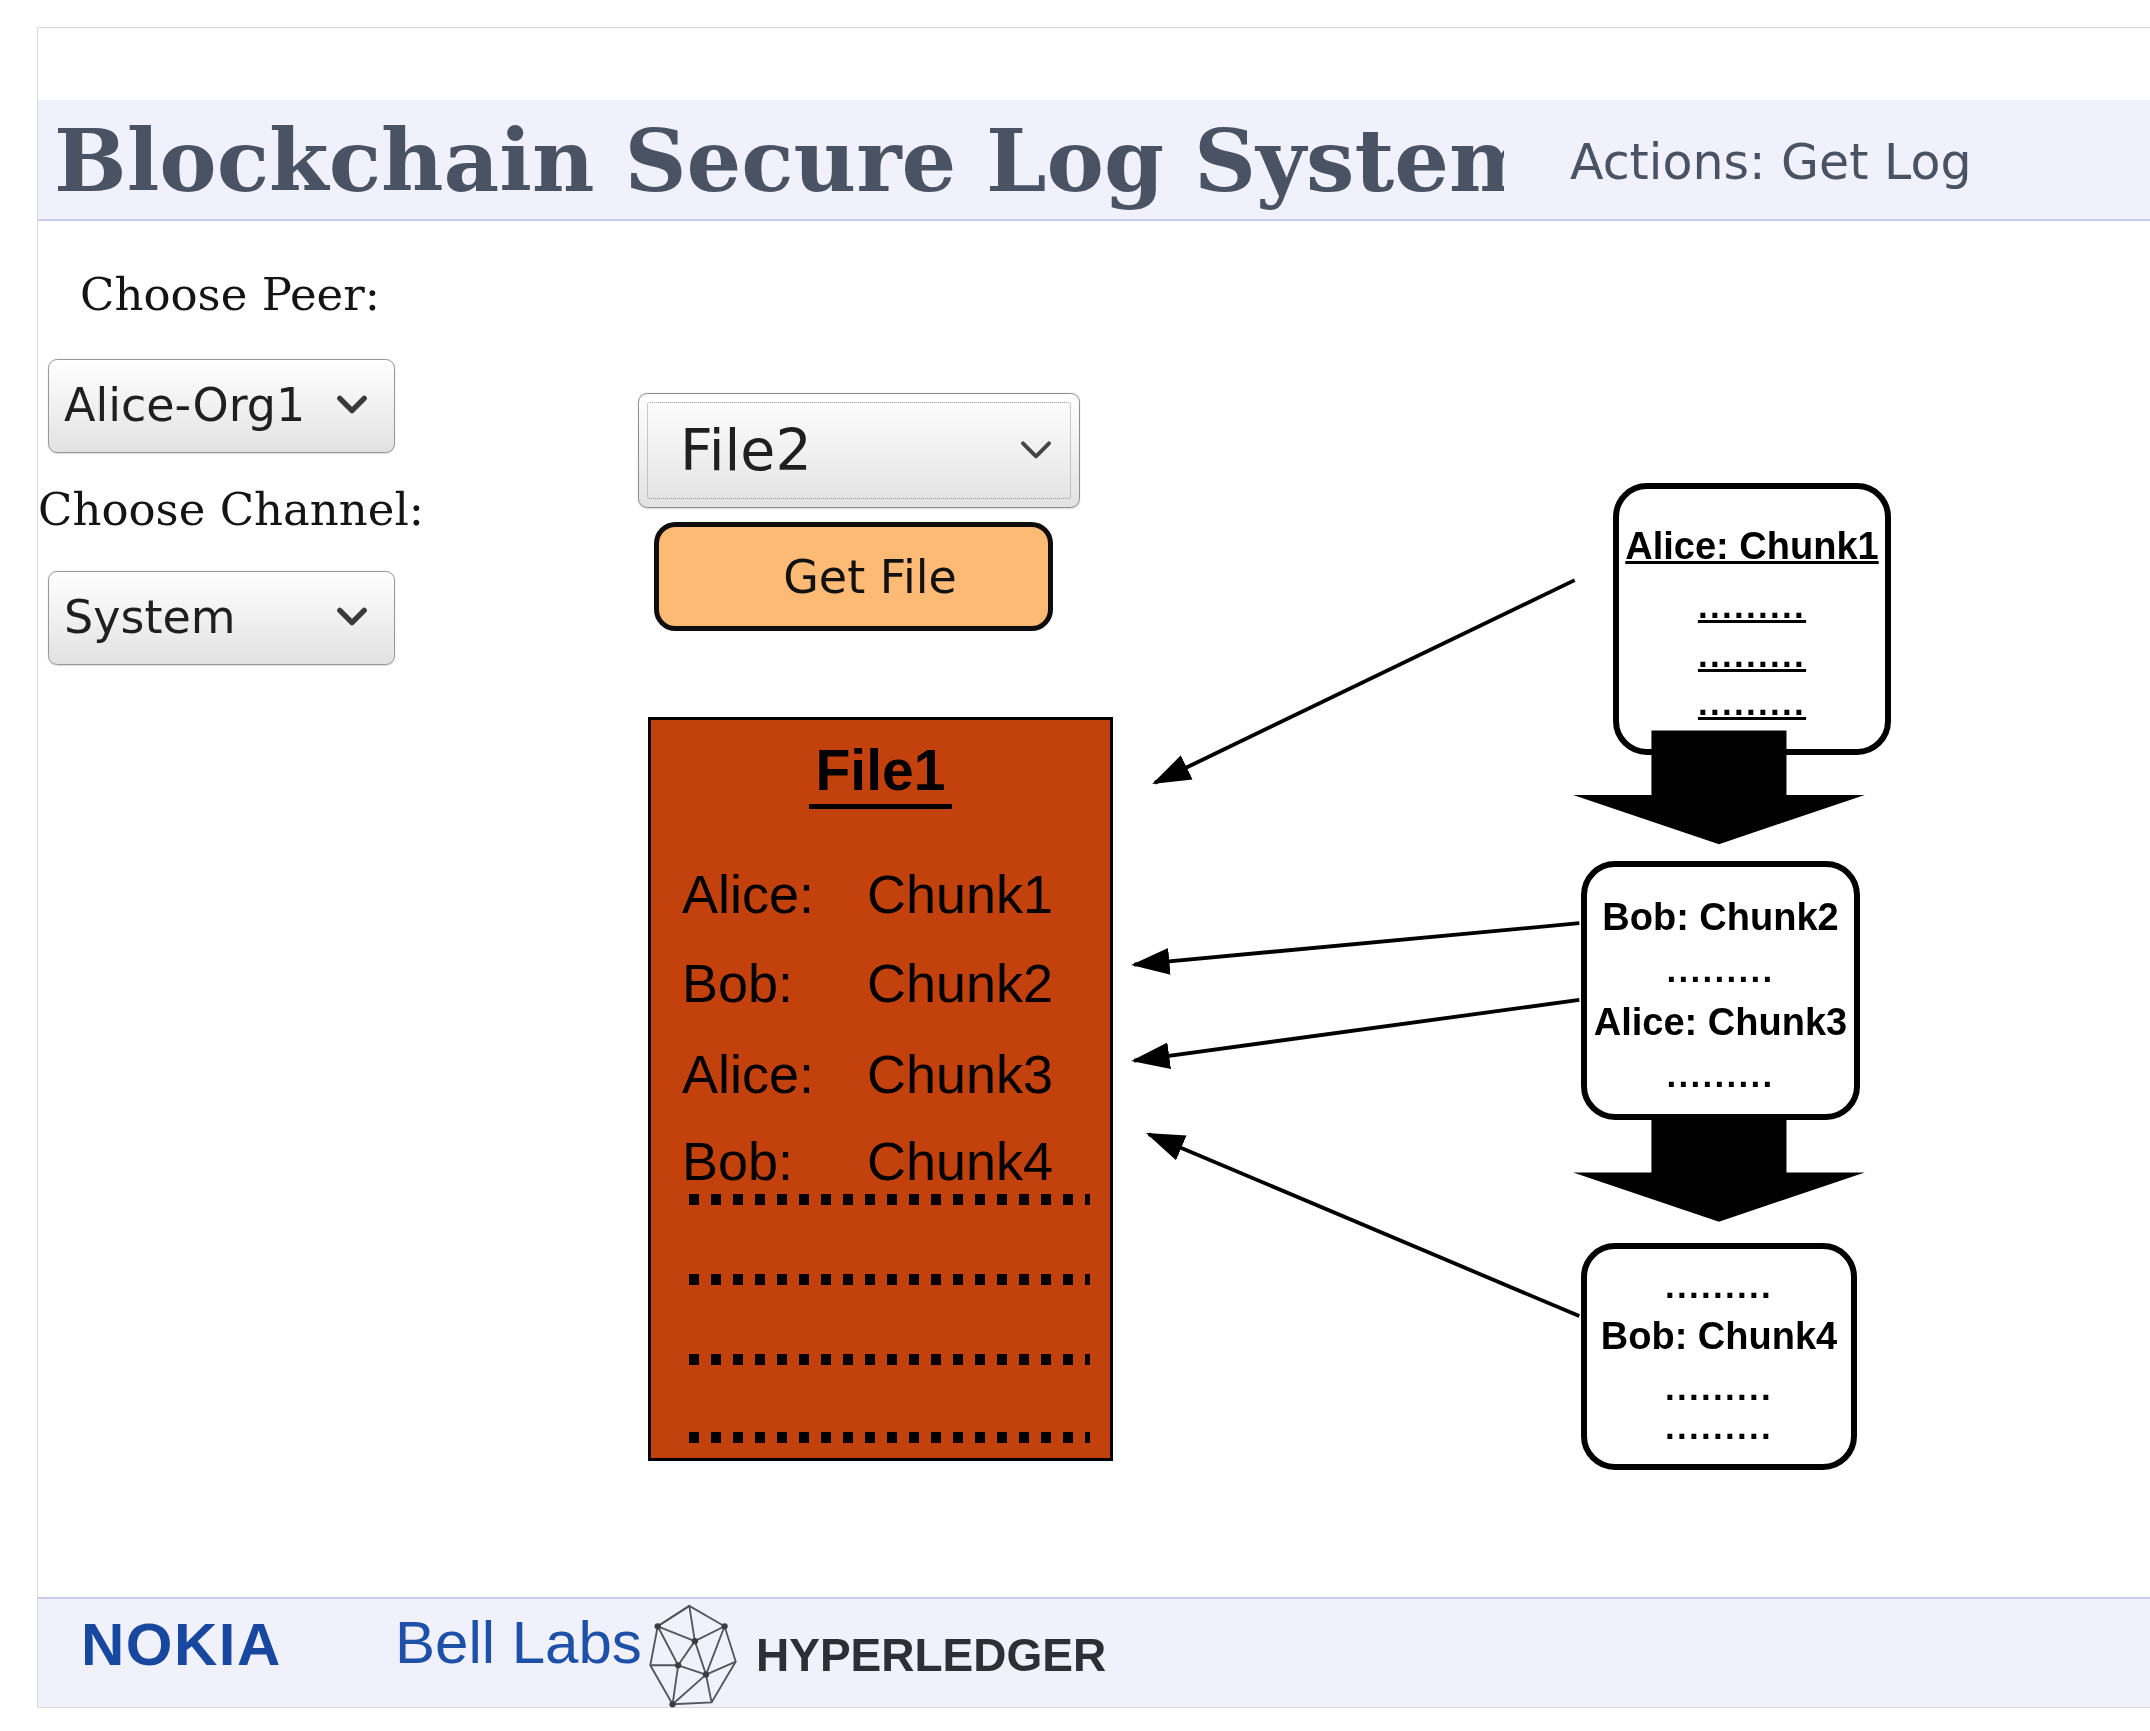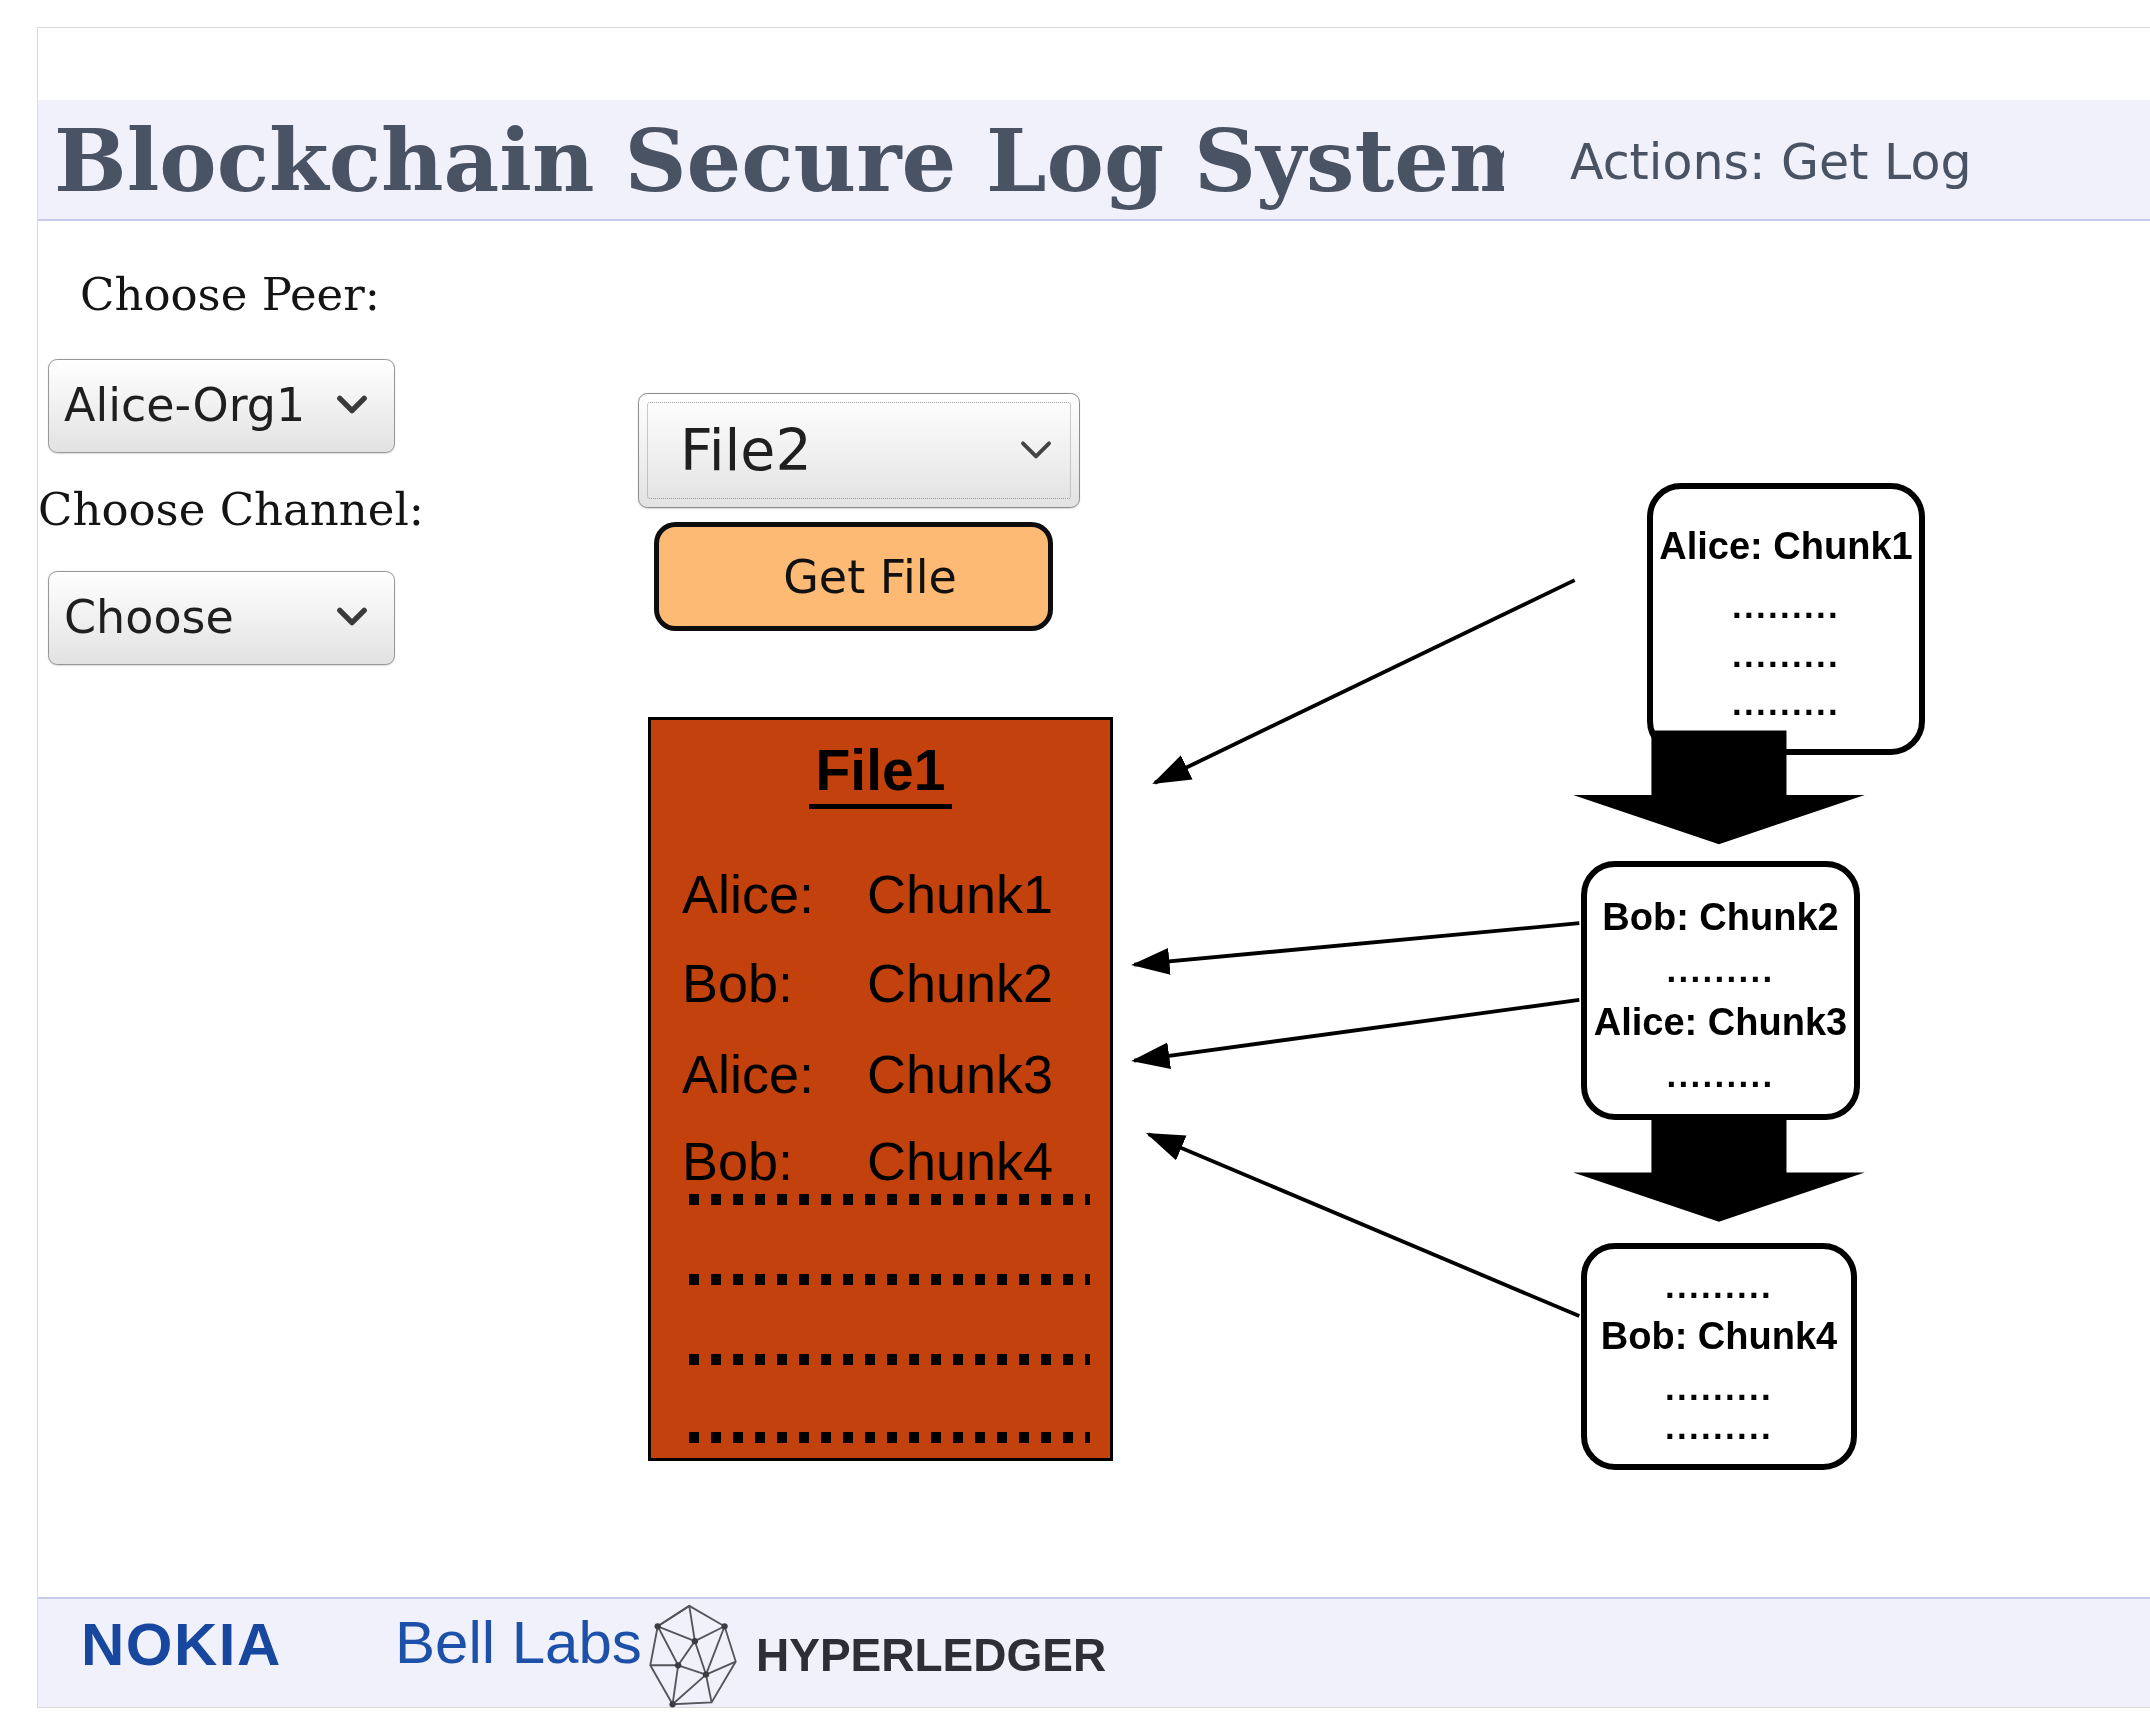--- a/index.html
+++ b/index.html
@@ -208,21 +208,21 @@
   <div id="peer-select" class="select-box">
     <span class="select-value">Alice-Org1</span>
     <span class="chev">
       <svg width="32" height="21.5" viewBox="0 0 42 28">
           <polyline points="5,6 21,22 37,6" fill="none" stroke="#3a3a3a" stroke-width="7" stroke-linecap="round" stroke-linejoin="round"></polyline>
         </svg>
     </span>
   </div>
 
   <div id="channel-select" class="select-box">
-    <span class="select-value">Choose</span>
+    <span class="select-value">System</span>
     <span class="chev">
       <svg width="32" height="21.5" viewBox="0 0 42 28">
           <polyline points="5,6 21,22 37,6" fill="none" stroke="#3a3a3a" stroke-width="7" stroke-linecap="round" stroke-linejoin="round"></polyline>
         </svg>
     </span>
   </div>
 
   <div id="fileid-select" class="select-box">
     <span class="focus-ring"></span>
     <span class="select-value">File2</span>
@@ -256,21 +256,21 @@
     <div class="frow" style="top:411px;">
       <span class="owner">Bob:</span>
       <span class="chunk">Chunk4</span>
     </div>
     <div class="dotrow" style="top:474px;" aria-label=".................."></div>
     <div class="dotrow" style="top:554px;" aria-label=".................."></div>
     <div class="dotrow" style="top:634px;" aria-label=".................."></div>
     <div class="dotrow" style="top:712px;" aria-label=".................."></div>
   </div>
 
-  <div class="block" style="left:1647px;top:483px;width:278px;height:272px;">
+  <div class="block" style="left:1613px;top:483px;width:278px;height:272px;text-decoration:underline;">
     <div class="blk-text">Alice: Chunk1</div>
     <div class="blk-dots">.........</div>
     <div class="blk-dots">.........</div>
     <div class="blk-dots">.........</div>
   </div>
 
   <div class="block" style="left:1581px;top:861px;width:279px;height:259px;">
     <div class="blk-text">Bob: Chunk2</div>
     <div class="blk-dots">.........</div>
     <div class="blk-text">Alice: Chunk3</div>

